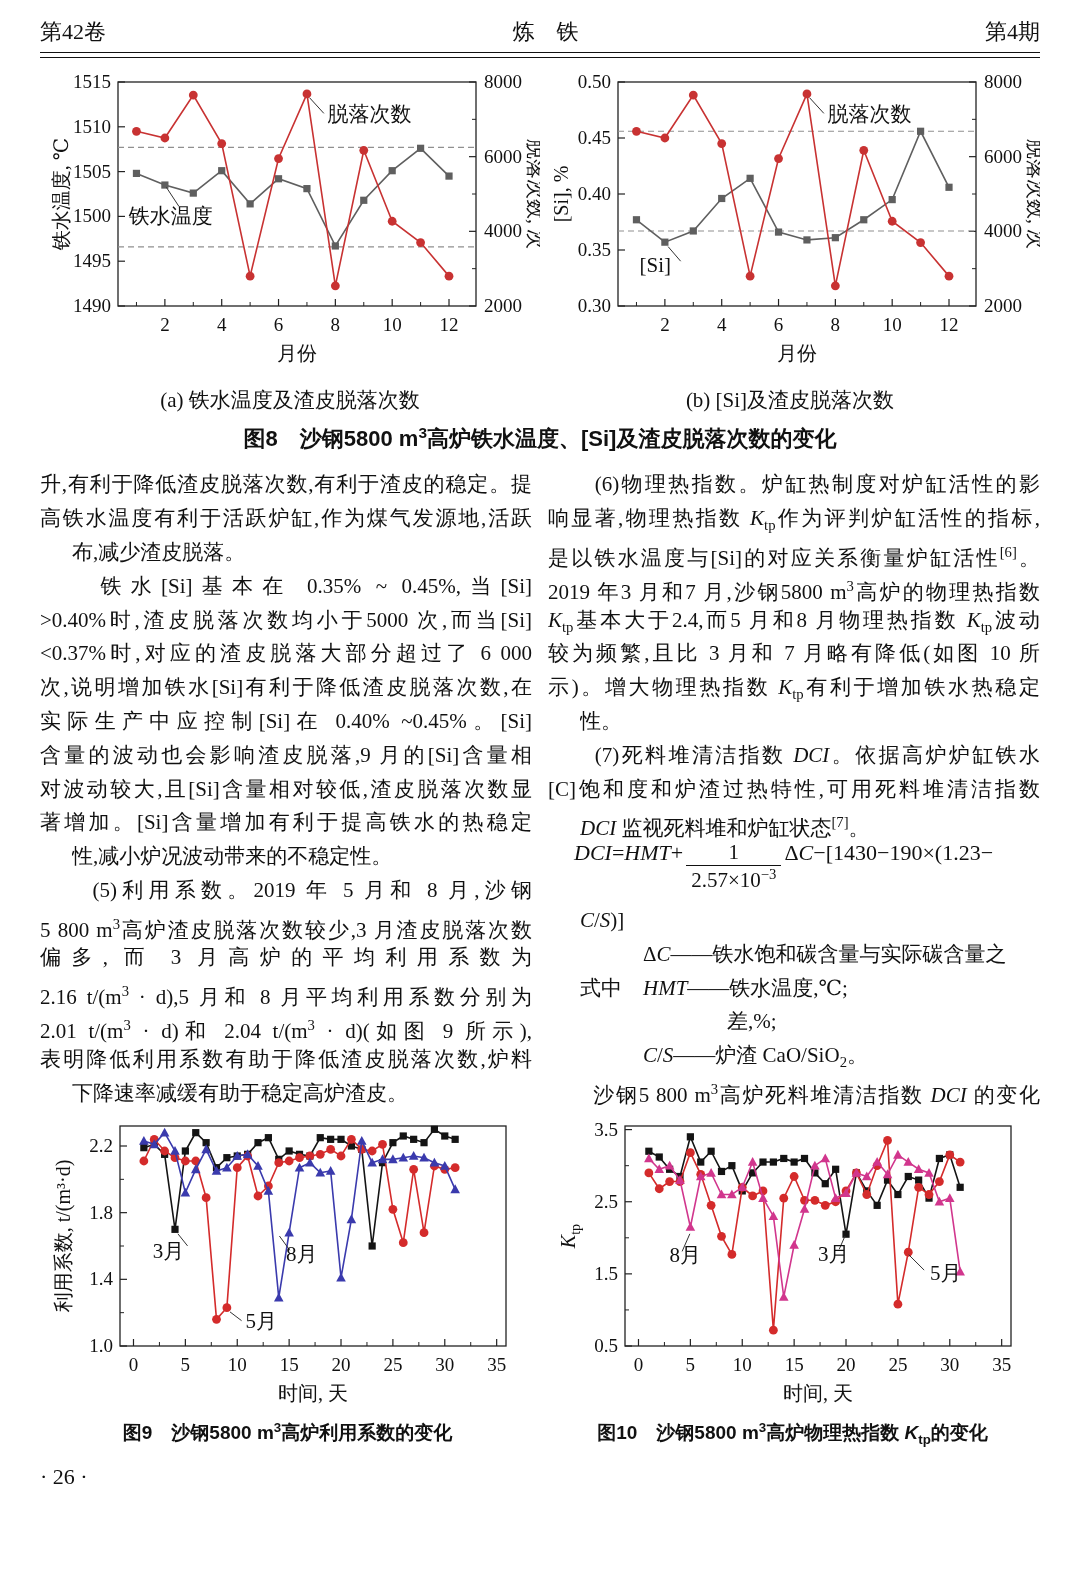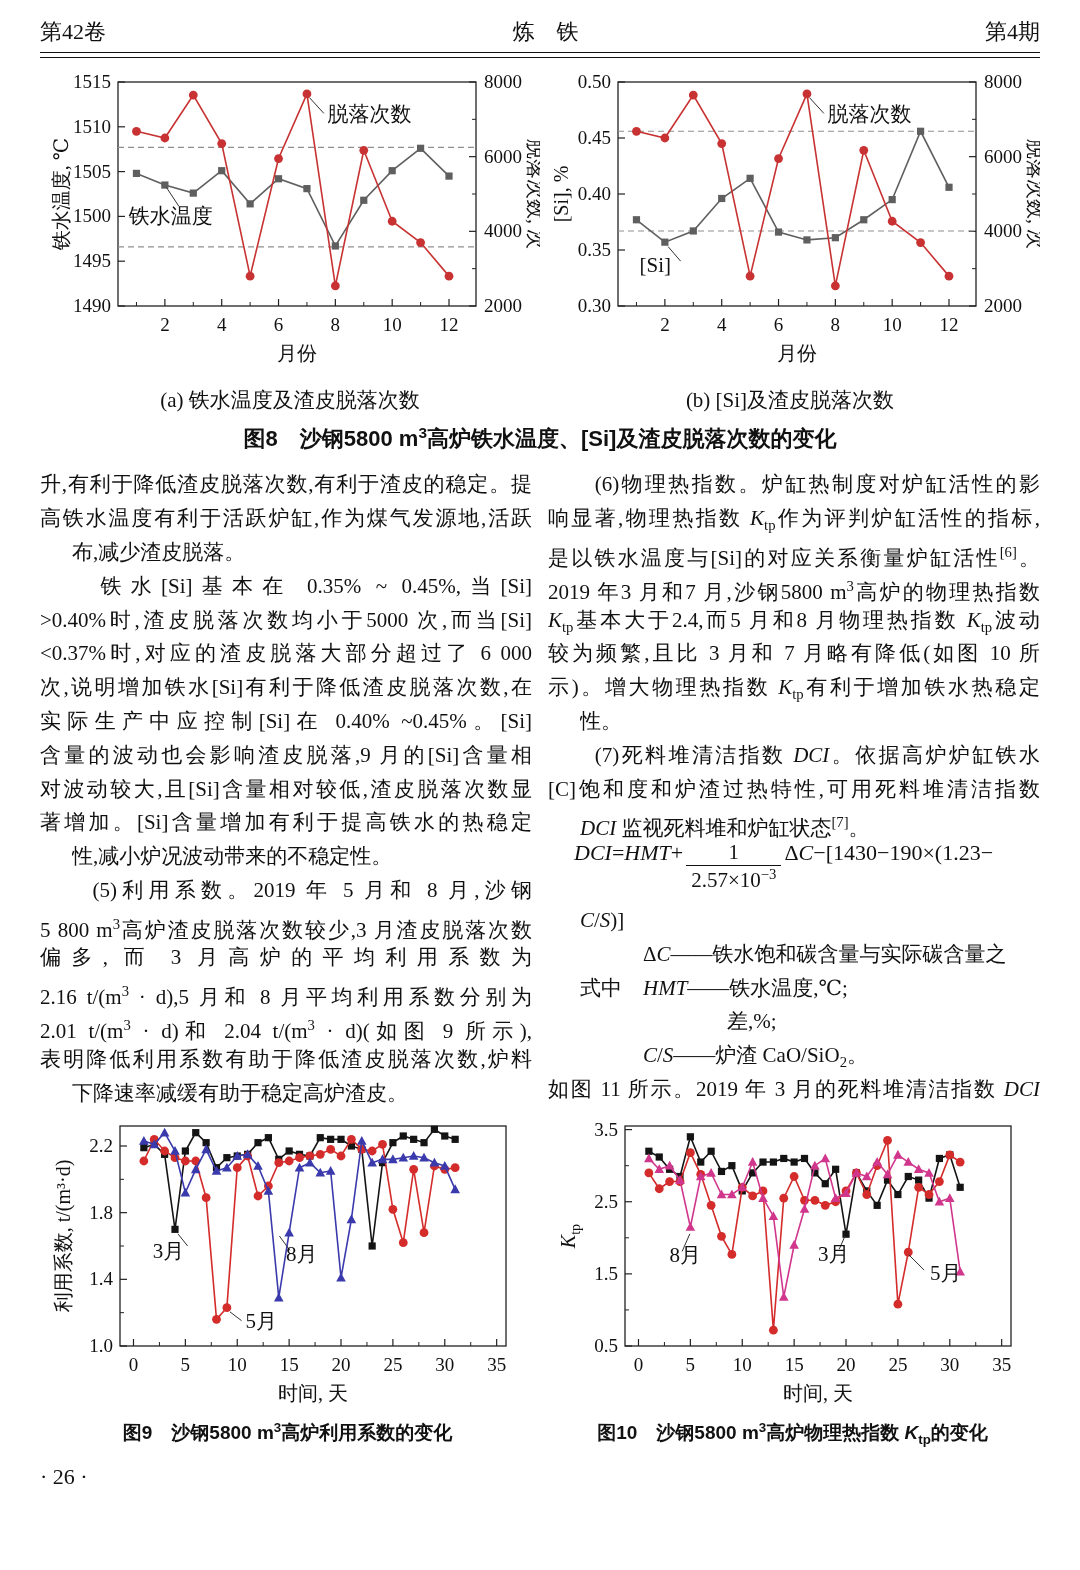--- a/index.html
+++ b/index.html
@@ -248,21 +248,21 @@
             <span class="num">1</span>
             <span class="den">2.57×10<sup>−3</sup></span>
           </span>
           <span>Δ<i>C</i>−[1430−190×(1.23−</span>
         </div>
         <div class="tline end"><i>C</i>/<i>S</i>)]</div>
         <div class="tline end">　　　Δ<i>C</i>——铁水饱和碳含量与实际碳含量之</div>
         <div class="tline end">式中　<i>HMT</i>——铁水温度,℃;</div>
         <div class="tline end">　　　　　　　差,%;</div>
         <div class="tline end">　　　<i>C</i>/<i>S</i>——炉渣 CaO/SiO<sub>2</sub>。</div>
-        <div class="tline">如图 11 所示。2019 年 3 月的死料堆清洁指数 <i>DCI</i></div>
+        <div class="tline">　　沙钢5 800 m<sup>3</sup>高炉死料堆清洁指数 <i>DCI</i> 的变化</div>
       </div>
   </div>
 
   <div class="figures-row" style="margin-top:6px;">
     <figure class="bfig">
       <div class="chart"><svg width="480" height="300" viewBox="0 0 480 300">
             <rect x="72" y="10" width="386" height="220" fill="none" stroke="#222" stroke-width="1.3"></rect>
             <line x1="85.48924731182795" y1="230" x2="85.48924731182795" y2="223" stroke="#222" stroke-width="1.2"></line>
             <text x="85.48924731182795" y="255" text-anchor="middle" font-size="19">0</text>
             <line x1="137.3709677419355" y1="230" x2="137.3709677419355" y2="223" stroke="#222" stroke-width="1.2"></line>

